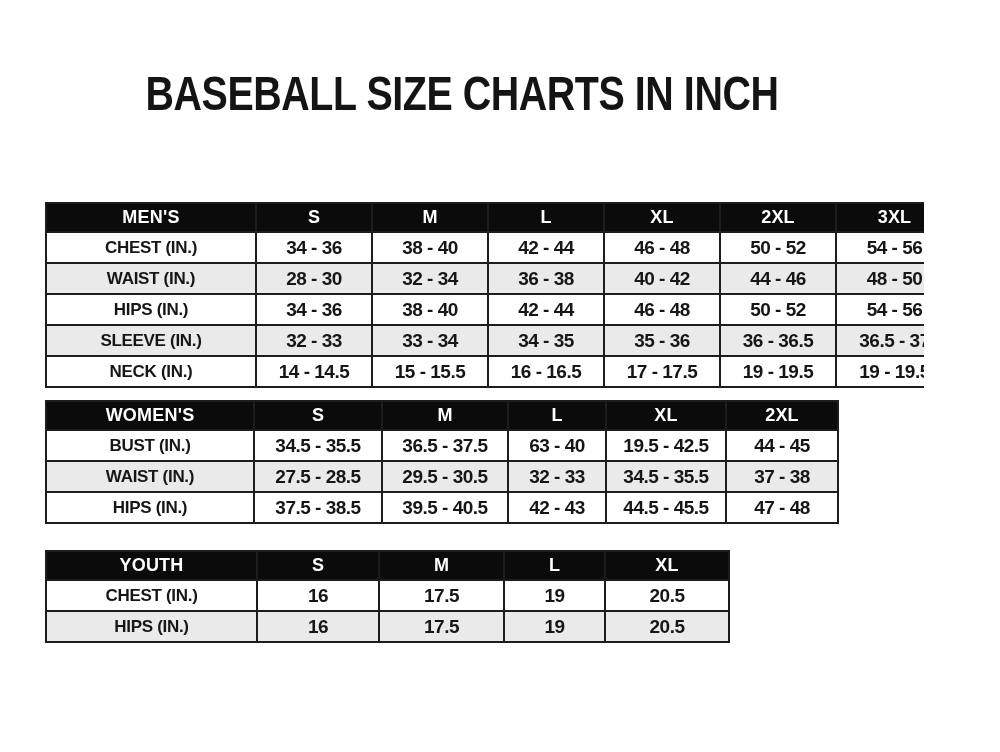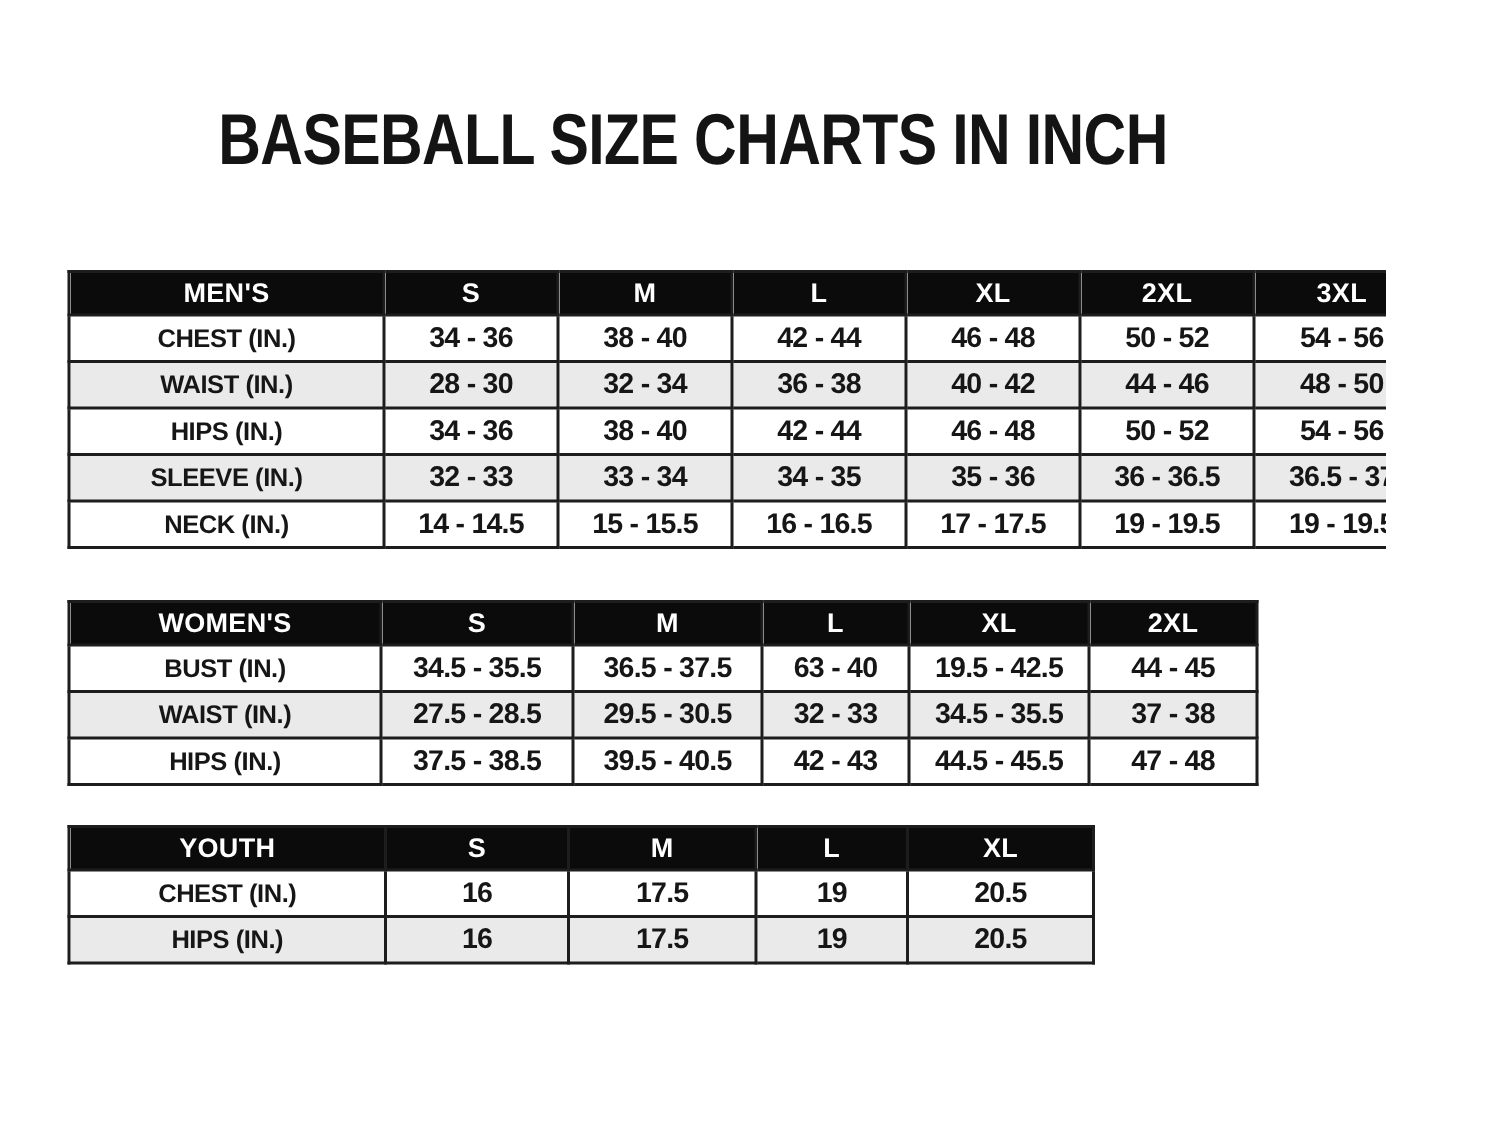--- a/index.html
+++ b/index.html
@@ -58,21 +58,21 @@
     background: #ffffff;
   }
   .size-table tbody td.val-cell {
     font-size: 19px;
     letter-spacing: -0.5px;
     background: #ffffff;
   }
   .size-table tbody tr.alt th.label-cell,
   .size-table tbody tr.alt td.val-cell { background: #eaeaea; }
 
-  #mens-table   { left: 45px; top: 180px; width: 907px; }
+  #mens-table   { left: 45px; top: 202px; width: 907px; }
   #womens-table { left: 45px; top: 400px; width: 792px; }
   #youth-table  { left: 45px; top: 550px; width: 683px; }
 </style>
 </head>
 <body>
 
 <div class="page">
 
   <h1 class="page-title">BASEBALL SIZE CHARTS IN INCH</h1>
 

